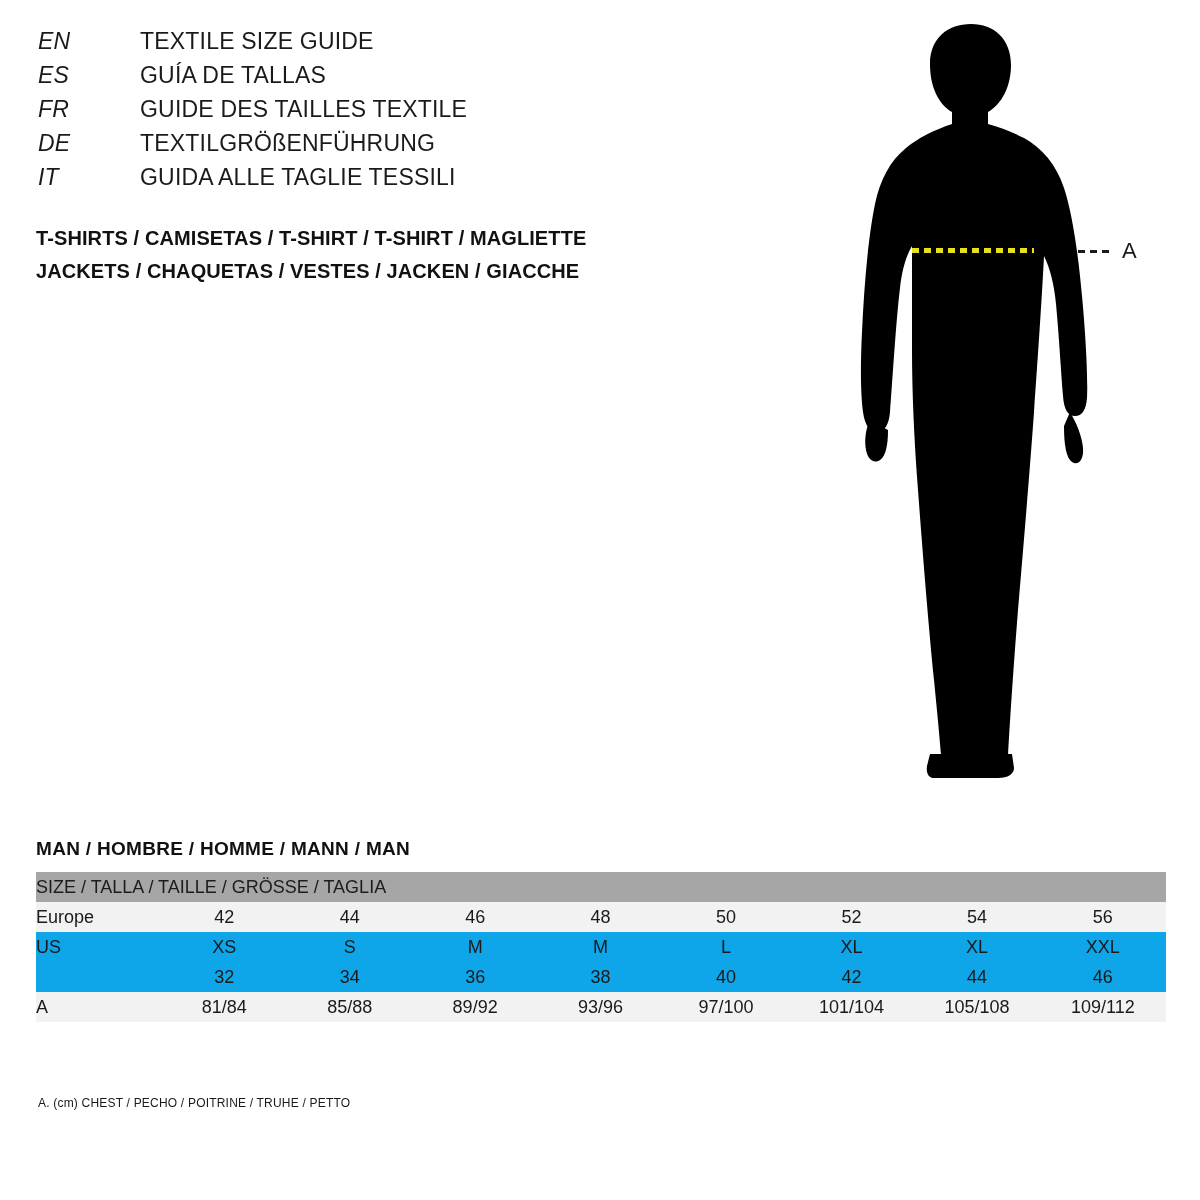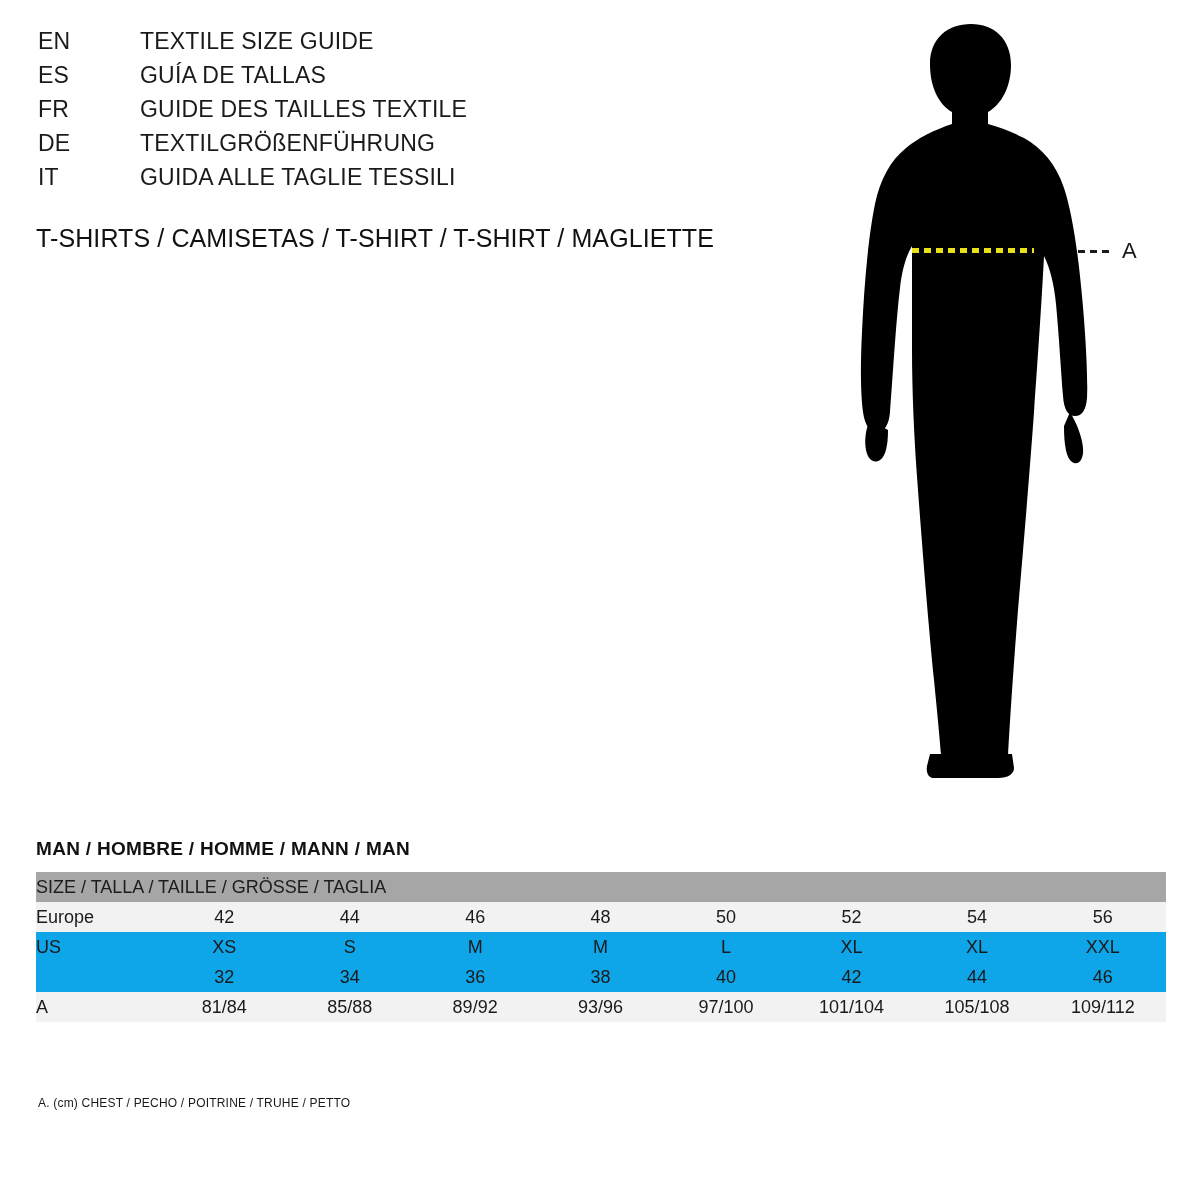--- a/index.html
+++ b/index.html
@@ -28,35 +28,36 @@
     align-items: baseline;
     height: 34px;
     font-size: 23px;
     letter-spacing: 0.2px;
     color: #1a1a1a;
   }
   .lang-code {
     width: 78px;
     flex: 0 0 78px;
     font-size: 23px;
+    font-style: italic;
   }
   .lang-text {
     font-size: 23px;
     margin-left: 24px;
   }
 
   #category-block {
     position: absolute;
     left: 36px;
     top: 222px;
     width: 760px;
   }
   .category-line {
-    font-size: 25px;
-    font-weight: normal;
+    font-size: 20px;
+    font-weight: bold;
     line-height: 33px;
     letter-spacing: 0.1px;
     color: #111;
     white-space: nowrap;
   }
 
   
   #figure-area {
     position: absolute;
     left: 830px;
@@ -176,20 +177,21 @@
     <span class="lang-text">TEXTILGRÖßENFÜHRUNG</span>
   </div>
   <div class="lang-row">
     <span class="lang-code">IT</span>
     <span class="lang-text">GUIDA ALLE TAGLIE TESSILI</span>
   </div>
 </div>
 
 <div id="category-block">
   <div class="category-line">T-SHIRTS / CAMISETAS / T-SHIRT / T-SHIRT / MAGLIETTE</div>
+  <div class="category-line">JACKETS / CHAQUETAS / VESTES / JACKEN / GIACCHE</div>
 </div>
 
 <div id="figure-area">
   <svg id="silhouette" width="330" height="770" viewBox="0 0 330 770">
 
     <path fill="#000000" d="M100,44 C100,18 118,4 141,4 C164,4 181,19 181,45 C181,66 172,84 158,92
       L158,108 L122,108 L122,92 C108,84 100,66 100,44 Z"></path>
 
     <path fill="#000000" d="
       M122,104

